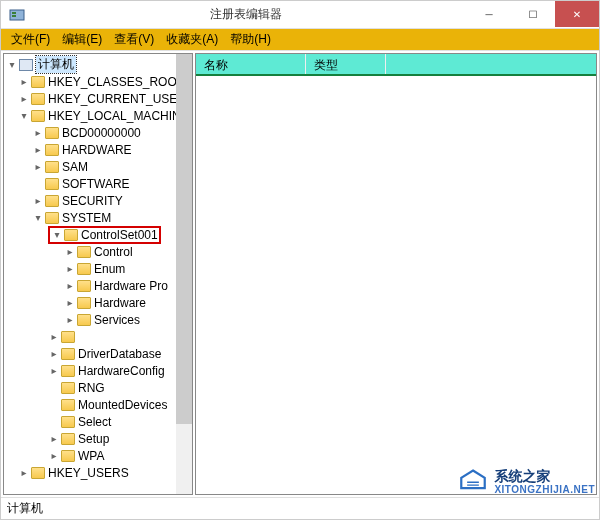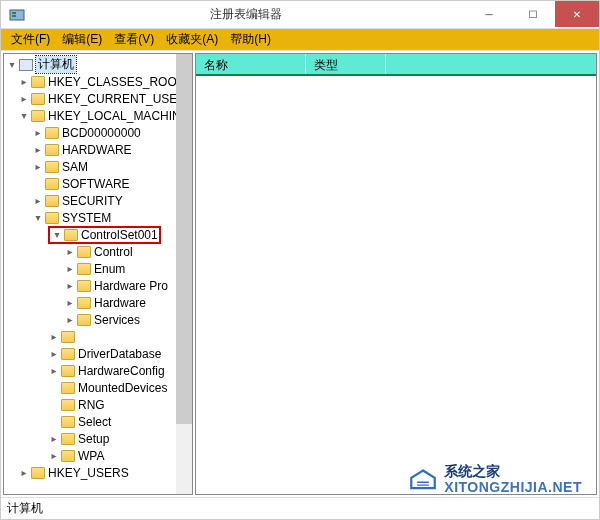--- a/index.html
+++ b/index.html
@@ -26,25 +26,25 @@
 .pc-icon { width: 14px; height: 12px; background: #dfe8f4; border: 1px solid #6e88a8; margin-right: 3px; display: inline-block; }
 .row-label { font-size: 12px; color: #000; }
 .selected .row-label { background: #cde8ff; outline: 1px dotted #333; padding: 0 2px; }
 .depth0 { padding-left: 2px; }
 .depth1 { padding-left: 14px; }
 .depth2 { padding-left: 28px; }
 .depth3 { padding-left: 44px; }
 .depth4 { padding-left: 60px; }
 .highlight-box { border: 2px solid #d40000; padding: 0 1px; display: inline-flex; align-items: center; }
 .statusbar { height: 20px; border-top: 1px solid #e0e0e0; padding: 2px 6px; font-size: 12px; background: #fff; }
-.watermark { position: absolute; right: 17px; bottom: 24px; font-size: 11px; color: #2b5bb0; font-weight: bold; display: flex; align-items: center; gap: 6px; pointer-events: none; }
+.watermark { position: absolute; right: 4px; bottom: 24px; font-size: 11px; color: #2b5bb0; font-weight: bold; display: flex; align-items: flex-start; gap: 6px; pointer-events: none; }
 .watermark .logo { width: 30px; height: 22px; }
 .watermark .txt { display: flex; flex-direction: column; line-height: 1.1; }
 .watermark .big { font-size: 14px; color: #163f7a; }
-.watermark .small { font-size: 14px; color: #3a72c4; letter-spacing: 0.5px; }
+.watermark .small { font-size: 10px; color: #3a72c4; letter-spacing: 0.5px; }
 </style>
 </head>
 <body>
 
 <div class="titlebar">
   <span class="icon">
     <svg viewBox="0 0 16 16">
         <rect x="1" y="3" width="14" height="10" fill="#8fb3d9" stroke="#3a5f8a"></rect>
         <rect x="3" y="5" width="4" height="2" fill="#3a7f3a"></rect>
         <rect x="3" y="8" width="4" height="2" fill="#3a7f3a"></rect>
@@ -169,26 +169,26 @@
           <span class="row-label">DriverDatabase</span>
         </div>
       <div class="tree-row depth3">
           <span class="expander">▸</span>
           <span class="folder-icon"></span>
           <span class="row-label">HardwareConfig</span>
         </div>
       <div class="tree-row depth3">
           <span class="expander"></span>
           <span class="folder-icon"></span>
+          <span class="row-label">RNG</span>
+        </div>
+      <div class="tree-row depth3">
+          <span class="expander"></span>
+          <span class="folder-icon"></span>
           <span class="row-label">MountedDevices</span>
-        </div>
-      <div class="tree-row depth3">
-          <span class="expander"></span>
-          <span class="folder-icon"></span>
-          <span class="row-label">RNG</span>
         </div>
       <div class="tree-row depth3">
           <span class="expander"></span>
           <span class="folder-icon"></span>
           <span class="row-label">Select</span>
         </div>
       <div class="tree-row depth3">
           <span class="expander">▸</span>
           <span class="folder-icon"></span>
           <span class="row-label">Setup</span>

